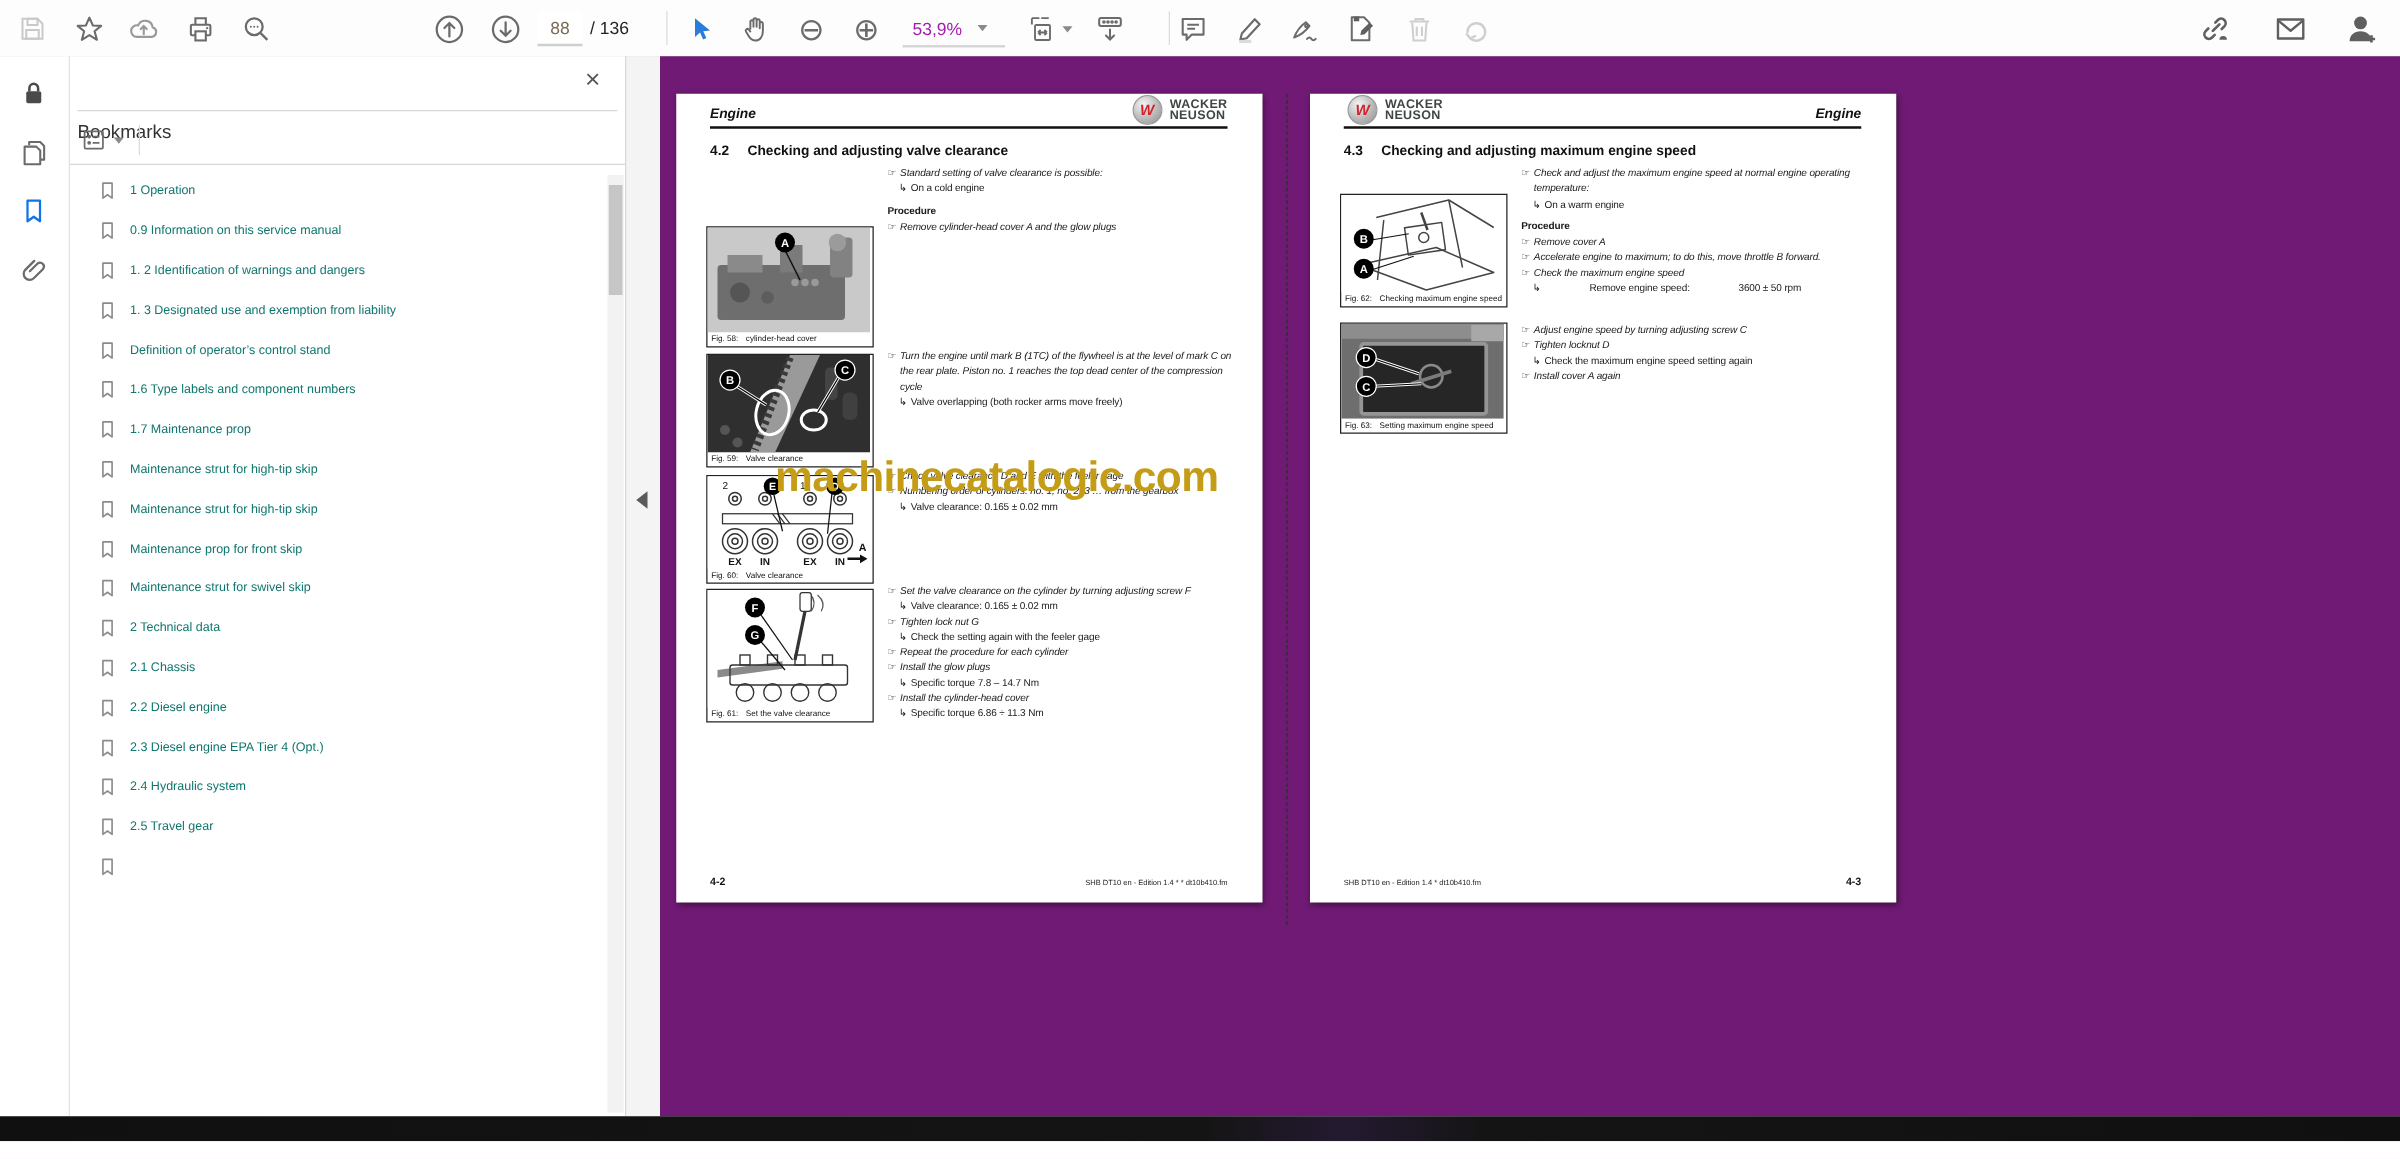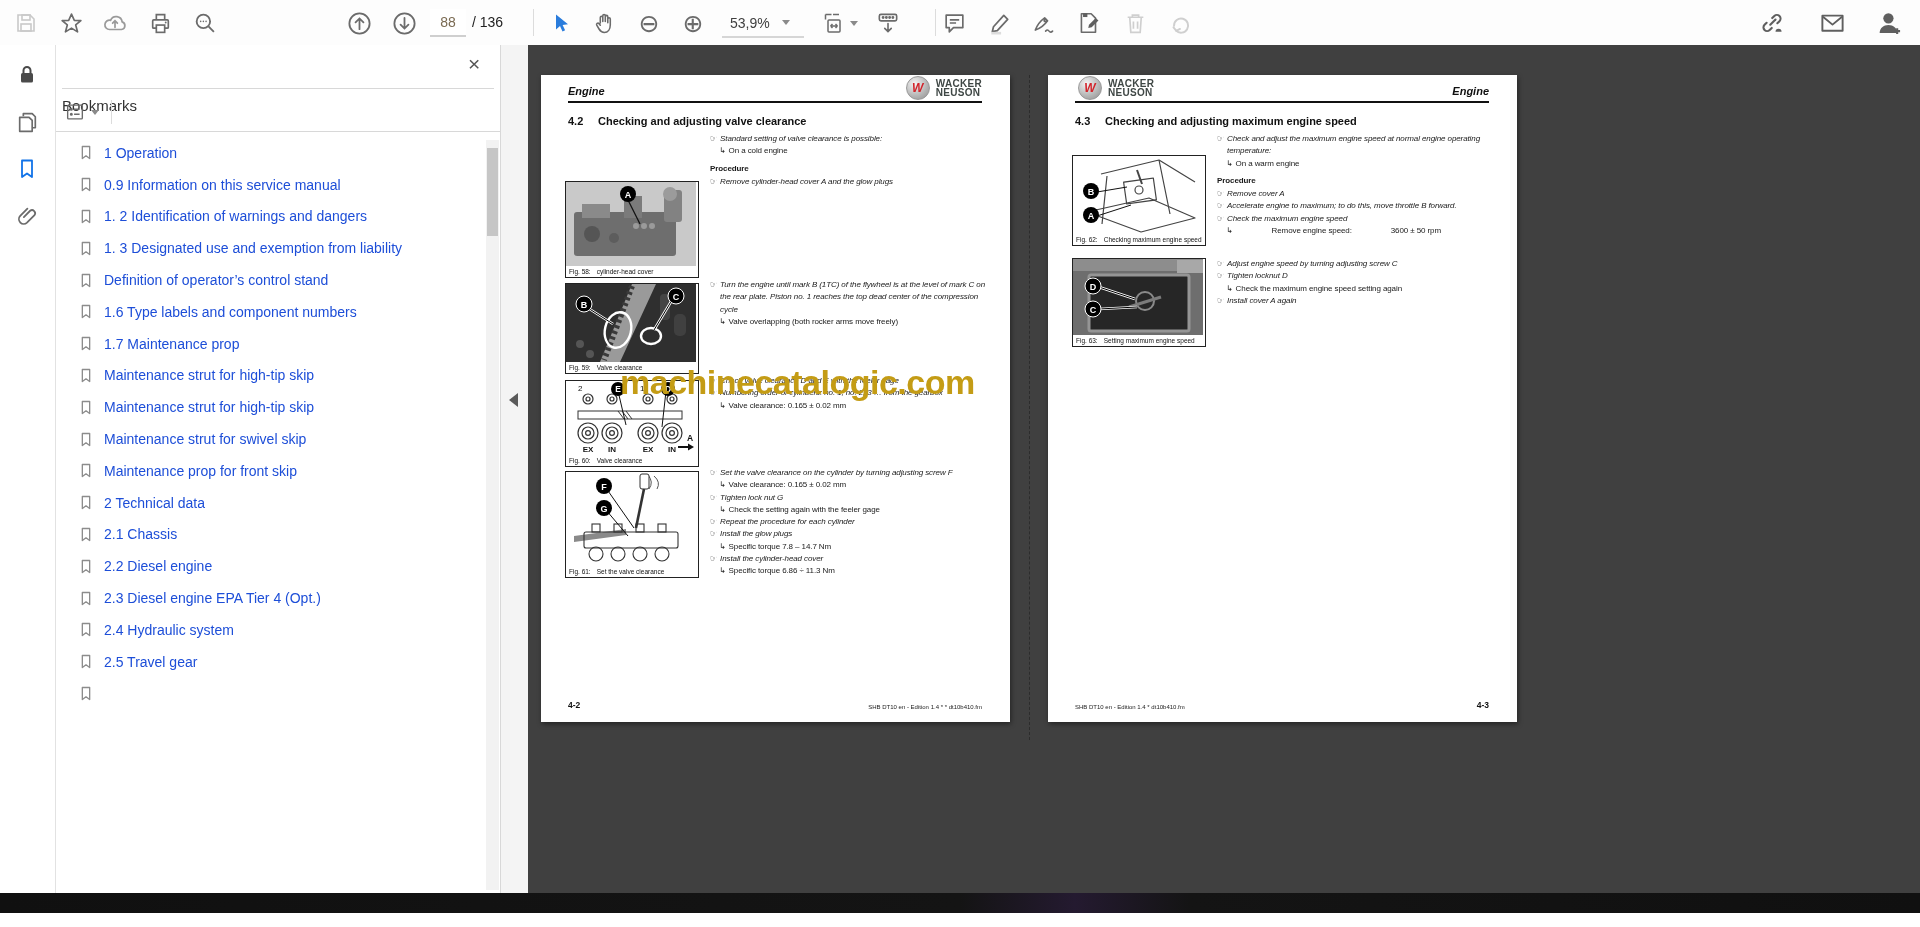--- a/index.html
+++ b/index.html
@@ -7,44 +7,44 @@
   .abs{position:absolute;}
   
   #toolbar{left:0;top:0;width:1920px;height:45px;background:#fdfdfd;border-bottom:1px solid #d2d2d2;}
   .tbtn{position:absolute;top:7px;width:32px;height:32px;display:flex;align-items:center;justify-content:center;border-radius:3px;}
   .tbtn svg{display:block;}
   .uni{font-family:"DejaVu Sans",sans-serif;color:#6b6b6b;}
   .tdivider{position:absolute;top:9px;width:1px;height:27px;background:#dcdcdc;}
   #pgnum{position:absolute;left:430px;top:9px;width:36px;height:26px;border-bottom:2px solid #cfcfcf;background:#fff;text-align:center;font-size:14px;color:#7a6a52;line-height:26px;}
   #pgtotal{position:absolute;left:472px;top:9px;height:26px;line-height:26px;font-size:14px;color:#222;}
   #zoomcombo{position:absolute;left:722px;top:9px;width:82px;height:27px;border-bottom:2px solid #d6d6d6;display:flex;align-items:center;}
-  #zoomcombo .zval{font-size:14px;color:#404040;margin-left:8px;}
+  #zoomcombo .zval{font-size:14px;color:#a21caf;margin-left:8px;}
   .caret{width:0;height:0;border-left:4px solid transparent;border-right:4px solid transparent;border-top:5px solid #8a8a8a;margin-left:12px;}
   .caret2{width:0;height:0;border-left:4px solid transparent;border-right:4px solid transparent;border-top:5px solid #8a8a8a;}
   
   #rail{left:0;top:45px;width:55px;height:848px;background:#fff;border-right:1px solid #e2e2e2;}
   .rbtn{position:absolute;left:10px;width:34px;height:34px;display:flex;align-items:center;justify-content:center;}
   
   #panel{left:56px;top:45px;width:444px;height:848px;background:#fff;}
   #panel-title{position:absolute;left:6px;top:12px;font-size:15px;color:#323232;margin-top:40px;}
   #panel-close{position:absolute;left:412px;top:8px;font-size:21px;color:#555;line-height:21px;}
   .psep1{position:absolute;left:6px;top:43px;width:432px;height:1px;background:#d8d8d8;}
   #opt-row{position:absolute;left:8px;top:52px;height:30px;display:flex;align-items:center;}
   .psep2{position:absolute;left:0px;top:86px;width:444px;height:1px;background:#d8d8d8;}
   #bm-list{position:absolute;left:0;top:92px;width:428px;}
   .bm-row{height:31.8px;display:flex;align-items:center;}
   .bm-row .bmicon{margin-left:22px;flex:0 0 16px;}
-  .bm-row .bmlabel{margin-left:10px;font-size:14px;color:#1d4ed8;white-space:nowrap;}
+  .bm-row .bmlabel{margin-left:10px;font-size:10px;color:#0f766e;white-space:nowrap;}
   #pscroll{position:absolute;left:430px;top:95px;width:13px;height:750px;background:#f2f2f2;}
   #pscroll .thumb{position:absolute;left:1px;top:8px;width:11px;height:88px;background:#c6c6c6;}
   
   #gutter{left:500px;top:45px;width:28px;height:848px;background:#f4f4f4;border-left:1px solid #d8d8d8;}
   #collapse{position:absolute;left:8px;top:348px;width:0;height:0;border-top:7px solid transparent;border-bottom:7px solid transparent;border-right:9px solid #5a5a5a;}
   
-  #canvas{left:528px;top:45px;width:1392px;height:848px;background:#404040;}
+  #canvas{left:528px;top:45px;width:1392px;height:848px;background:#701a75;}
   .page{position:absolute;top:30px;width:469px;height:647px;background:#fff;box-shadow:1px 2px 5px rgba(0,0,0,.45);}
   #pageL{left:13px;}
   #pageR{left:520px;}
   #dash{position:absolute;left:501px;top:30px;height:665px;border-left:1px dashed #2c2c2c;}
   .phead-rule{position:absolute;left:27px;top:26px;width:414px;height:1.5px;background:#111;}
   .engine-lbl{position:absolute;top:10px;font-size:11px;font-weight:bold;font-style:italic;color:#111;}
   .brand{position:absolute;top:1px;display:flex;align-items:center;gap:6px;}
   .brand .ball{width:22px;height:22px;border-radius:50%;background:radial-gradient(circle at 35% 30%,#f5f5f5,#b9b9b9 55%,#8d8d8d);border:1px solid #9a9a9a;display:flex;align-items:center;justify-content:center;font-weight:bold;font-style:italic;font-size:12px;color:#d2232a;}
   .brand .btxt{font-size:10px;line-height:9px;font-weight:bold;color:#3f4745;letter-spacing:.3px;}
   .sec-head{position:absolute;top:40px;left:27px;font-size:11px;font-weight:bold;color:#111;display:flex;}
@@ -331,28 +331,28 @@
       <svg class="bmicon" width="16" height="17" viewBox="0 0 24 24" fill="none" stroke="#8c8c8c" stroke-width="2" stroke-linejoin="round">
             <path d="M6.5 3h11v18l-5.5-4-5.5 4z"></path>
           </svg>
       <span class="bmlabel">Maintenance strut for high-tip skip</span>
     </div>
 
     <div class="bm-row">
       <svg class="bmicon" width="16" height="17" viewBox="0 0 24 24" fill="none" stroke="#8c8c8c" stroke-width="2" stroke-linejoin="round">
             <path d="M6.5 3h11v18l-5.5-4-5.5 4z"></path>
           </svg>
+      <span class="bmlabel">Maintenance prop for front skip</span>
+    </div>
+
+    <div class="bm-row">
+      <svg class="bmicon" width="16" height="17" viewBox="0 0 24 24" fill="none" stroke="#8c8c8c" stroke-width="2" stroke-linejoin="round">
+            <path d="M6.5 3h11v18l-5.5-4-5.5 4z"></path>
+          </svg>
       <span class="bmlabel">Maintenance strut for swivel skip</span>
-    </div>
-
-    <div class="bm-row">
-      <svg class="bmicon" width="16" height="17" viewBox="0 0 24 24" fill="none" stroke="#8c8c8c" stroke-width="2" stroke-linejoin="round">
-            <path d="M6.5 3h11v18l-5.5-4-5.5 4z"></path>
-          </svg>
-      <span class="bmlabel">Maintenance prop for front skip</span>
     </div>
 
     <div class="bm-row">
       <svg class="bmicon" width="16" height="17" viewBox="0 0 24 24" fill="none" stroke="#8c8c8c" stroke-width="2" stroke-linejoin="round">
             <path d="M6.5 3h11v18l-5.5-4-5.5 4z"></path>
           </svg>
       <span class="bmlabel">2 Technical data</span>
     </div>
 
     <div class="bm-row">

